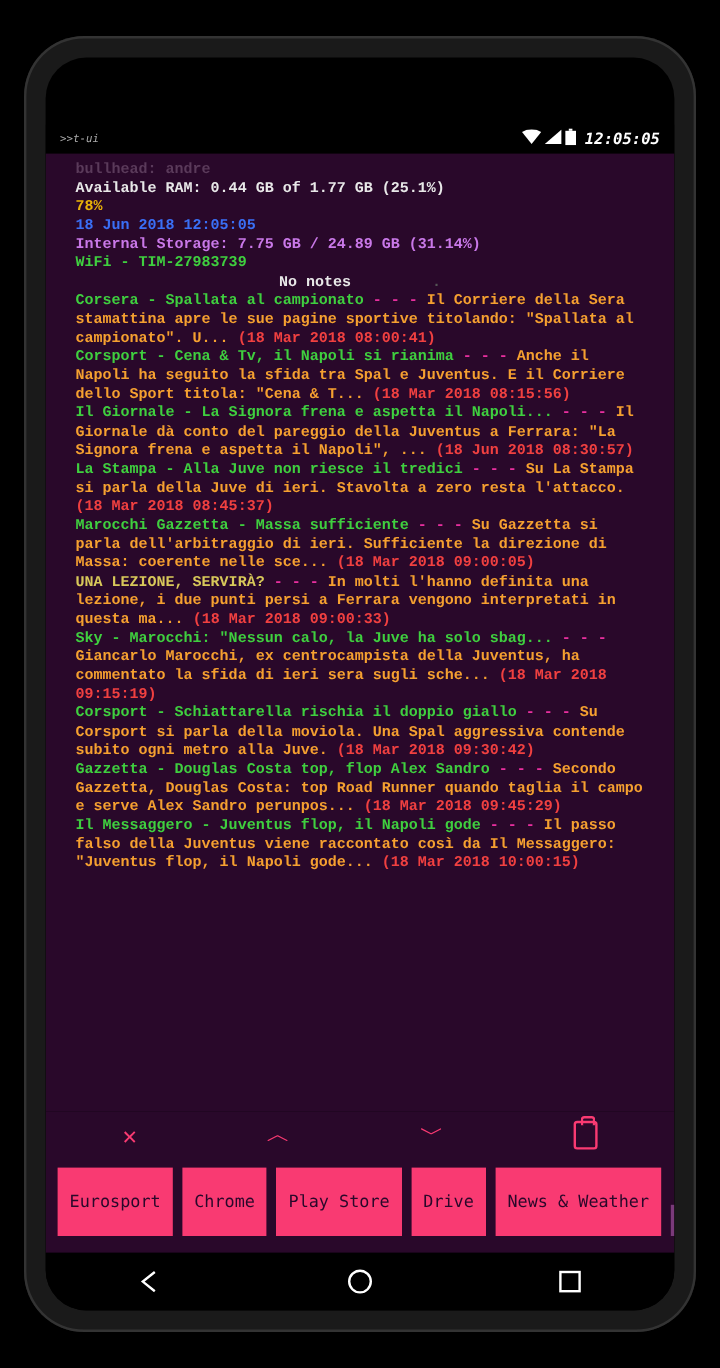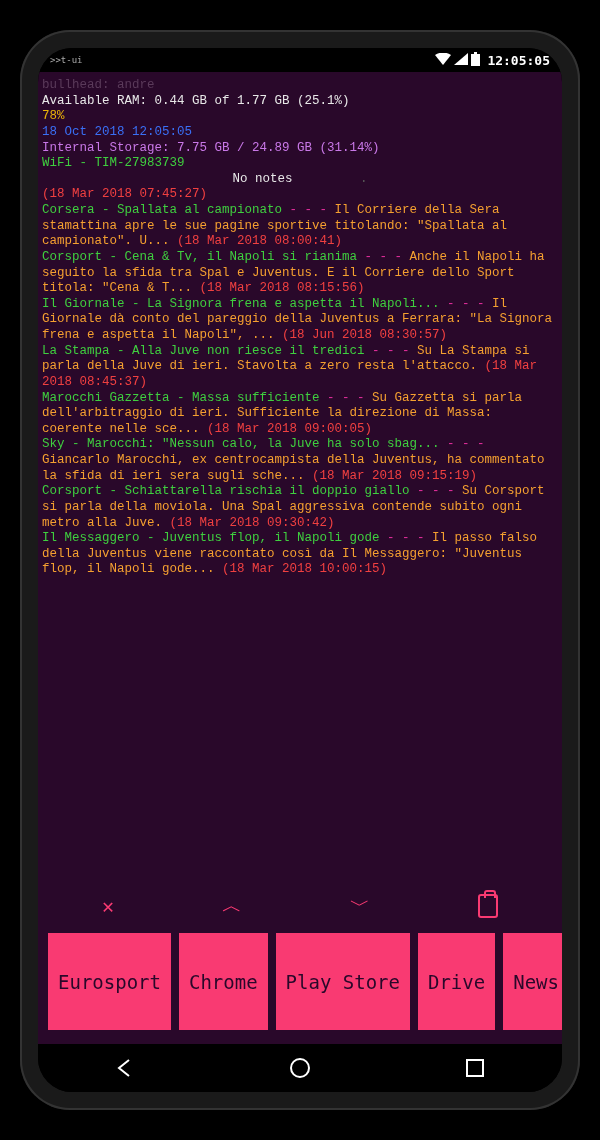--- a/index.html
+++ b/index.html
@@ -44,50 +44,53 @@
   position: absolute;
   top: 26px;
   left: 100px;
   width: 14px;
   height: 14px;
   background: #222;
   border-radius: 50%;
   border: 1px solid #444;
 }
 .status-bar {
+  margin-top: 56px;
   height: 24px;
   background: #000;
   display: flex;
   align-items: center;
   justify-content: space-between;
   padding: 0 12px;
   font-size: 13px;
   color: #fff;
+  font-style: italic;
 }
 .status-left {
   font-size: 9px;
   color: #aaa;
 }
 .status-right {
   display: flex;
   align-items: center;
   gap: 3px;
 }
 .status-icon {
   display: inline-block;
 }
 .terminal {
   flex: 1;
   background: #29082a;
-  padding: 6px 4px;
+  padding: 6px 25px;
   font-size: 12.5px;
   line-height: 1.25;
   overflow: hidden;
   color: #fff;
   font-family: 'Courier New', monospace;
+  font-weight: bold;
 }
 .prompt-line {
   margin-top: 20px;
   color: #3fa9f5;
 }
 .cursor {
   background: #ccc;
   color: #29082a;
   padding: 0 1px;
 }
@@ -125,22 +128,22 @@
   background: #29082a;
   display: flex;
   gap: 8px;
   padding: 8px 10px 14px;
   overflow: hidden;
 }
 .app-btn {
   background: #f93a72;
   color: #29082a;
   font-family: monospace;
-  font-size: 19px;
-  padding: 22px 10px;
+  font-size: 14px;
+  padding: 5px 10px;
   border: none;
   cursor: pointer;
   white-space: nowrap;
 }
 .app-btn.faded {
   background: #7a3a7a;
   color: #4a1a4a;
   margin-top: 31px;
 }
 .nav-bar {
@@ -197,44 +200,45 @@
             </svg>
         </span>
         <span style="font-weight:bold;margin-left:4px">12:05:05</span>
       </div>
     </div>
 
     <div class="terminal">
       <div class="dim">bullhead: andre</div>
       <div class="c-white">Available RAM: 0.44 GB of 1.77 GB (25.1%)</div>
       <div class="c-cyan">78%</div>
-      <div class="c-blue">18 Oct 2018 12:05:05</div>
+      <div class="c-blue">18 Jun 2018 12:05:05</div>
       <div class="c-purple">Internal Storage: 7.75 GB / 24.89 GB (31.14%)</div>
       <div class="c-green">WiFi - TIM-27983739</div>
       <div class="notes-line">
         <span class="c-white">No notes</span>
         <span class="dot" style="margin-left:60px">.</span>
       </div>
-      <div class="c-red">(18 Mar 2018 07:45:27)</div>
 
       <div class="feed-block"><span class="c-green">Corsera - Spallata al campionato</span><span class="c-magenta"> - - - </span><span class="c-orange">Il Corriere della Sera stamattina apre le sue pagine sportive titolando: "Spallata al campionato". U... </span><span class="c-red">(18 Mar 2018 08:00:41)</span></div>
 
       <div class="feed-block"><span class="c-green">Corsport - Cena &amp; Tv, il Napoli si rianima</span><span class="c-magenta"> - - - </span><span class="c-orange">Anche il Napoli ha seguito la sfida tra Spal e Juventus. E il Corriere dello Sport titola: "Cena &amp; T... </span><span class="c-red">(18 Mar 2018 08:15:56)</span></div>
 
       <div class="feed-block"><span class="c-green">Il Giornale - La Signora frena e aspetta il Napoli...</span><span class="c-magenta"> - - - </span><span class="c-orange">Il Giornale dà conto del pareggio della Juventus a Ferrara: "La Signora frena e aspetta il Napoli", ... </span><span class="c-red">(18 Jun 2018 08:30:57)</span></div>
 
       <div class="feed-block"><span class="c-green">La Stampa - Alla Juve non riesce il tredici</span><span class="c-magenta"> - - - </span><span class="c-orange">Su La Stampa si parla della Juve di ieri. Stavolta a zero resta l'attacco. </span><span class="c-red">(18 Mar 2018 08:45:37)</span></div>
 
       <div class="feed-block"><span class="c-green">Marocchi Gazzetta - Massa sufficiente</span><span class="c-magenta"> - - - </span><span class="c-orange">Su Gazzetta si parla dell'arbitraggio di ieri. Sufficiente la direzione di Massa: coerente nelle sce... </span><span class="c-red">(18 Mar 2018 09:00:05)</span></div>
 
+      <div class="feed-block"><span class="c-yellow">UNA LEZIONE, SERVIRÀ?</span><span class="c-magenta"> - - - </span><span class="c-orange">In molti l'hanno definita una lezione, i due punti persi a Ferrara vengono interpretati in questa ma... </span><span class="c-red">(18 Mar 2018 09:00:33)</span></div>
 
       <div class="feed-block"><span class="c-green">Sky - Marocchi: "Nessun calo, la Juve ha solo sbag...</span><span class="c-magenta"> - - - </span><span class="c-orange">Giancarlo Marocchi, ex centrocampista della Juventus, ha commentato la sfida di ieri sera sugli sche... </span><span class="c-red">(18 Mar 2018 09:15:19)</span></div>
 
       <div class="feed-block"><span class="c-green">Corsport - Schiattarella rischia il doppio giallo</span><span class="c-magenta"> - - - </span><span class="c-orange">Su Corsport si parla della moviola. Una Spal aggressiva contende subito ogni metro alla Juve. </span><span class="c-red">(18 Mar 2018 09:30:42)</span></div>
 
+      <div class="feed-block"><span class="c-green">Gazzetta - Douglas Costa top, flop Alex Sandro</span><span class="c-magenta"> - - - </span><span class="c-orange">Secondo Gazzetta, Douglas Costa: top Road Runner quando taglia il campo e serve Alex Sandro perunpos... </span><span class="c-red">(18 Mar 2018 09:45:29)</span></div>
 
       <div class="feed-block"><span class="c-green">Il Messaggero - Juventus flop, il Napoli gode</span><span class="c-magenta"> - - - </span><span class="c-orange">Il passo falso della Juventus viene raccontato così da Il Messaggero: "Juventus flop, il Napoli gode... </span><span class="c-red">(18 Mar 2018 10:00:15)</span></div>
 
     </div>
 
     <div class="action-row">
       <span class="action-icon">✕</span>
       <span class="action-icon">︿</span>
       <span class="action-icon">﹀</span>
       <span class="clip-icon"></span>

